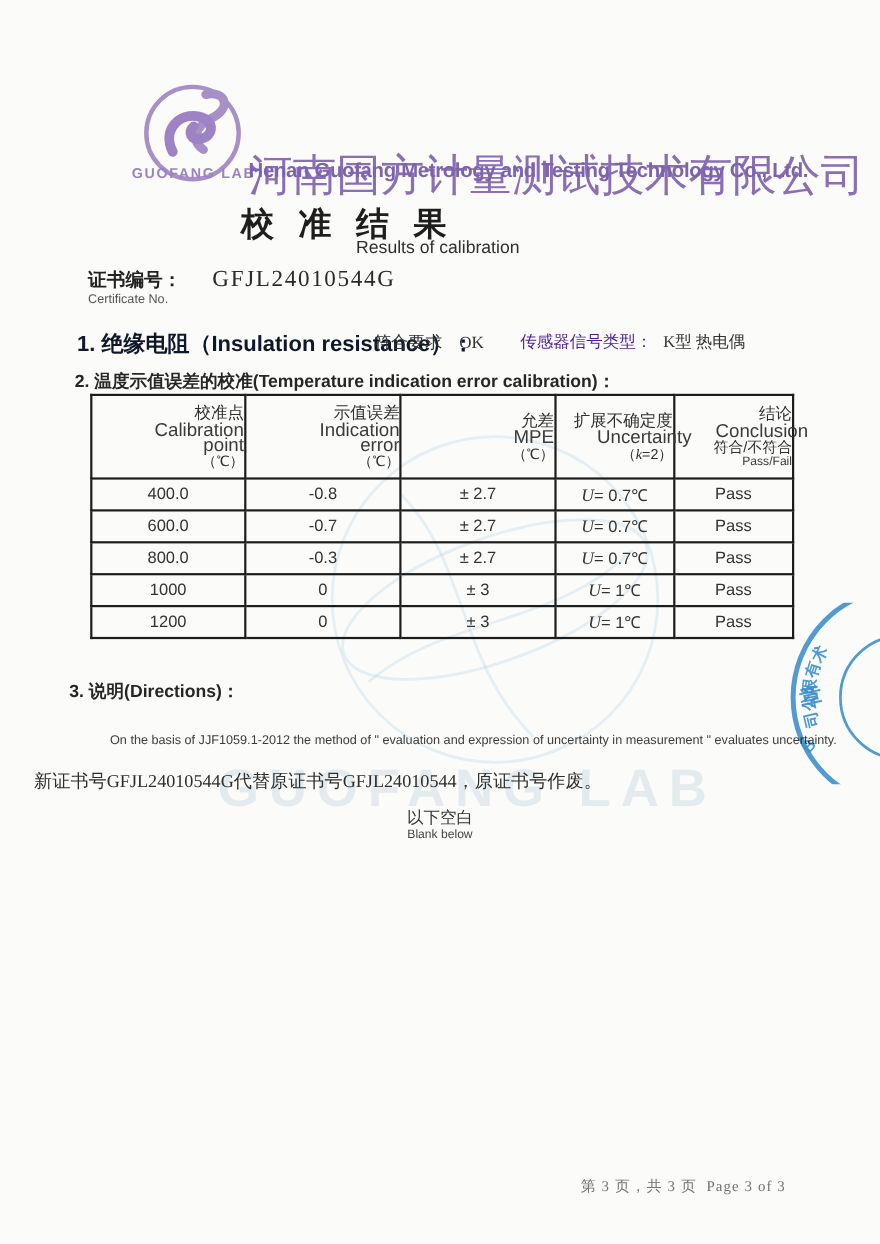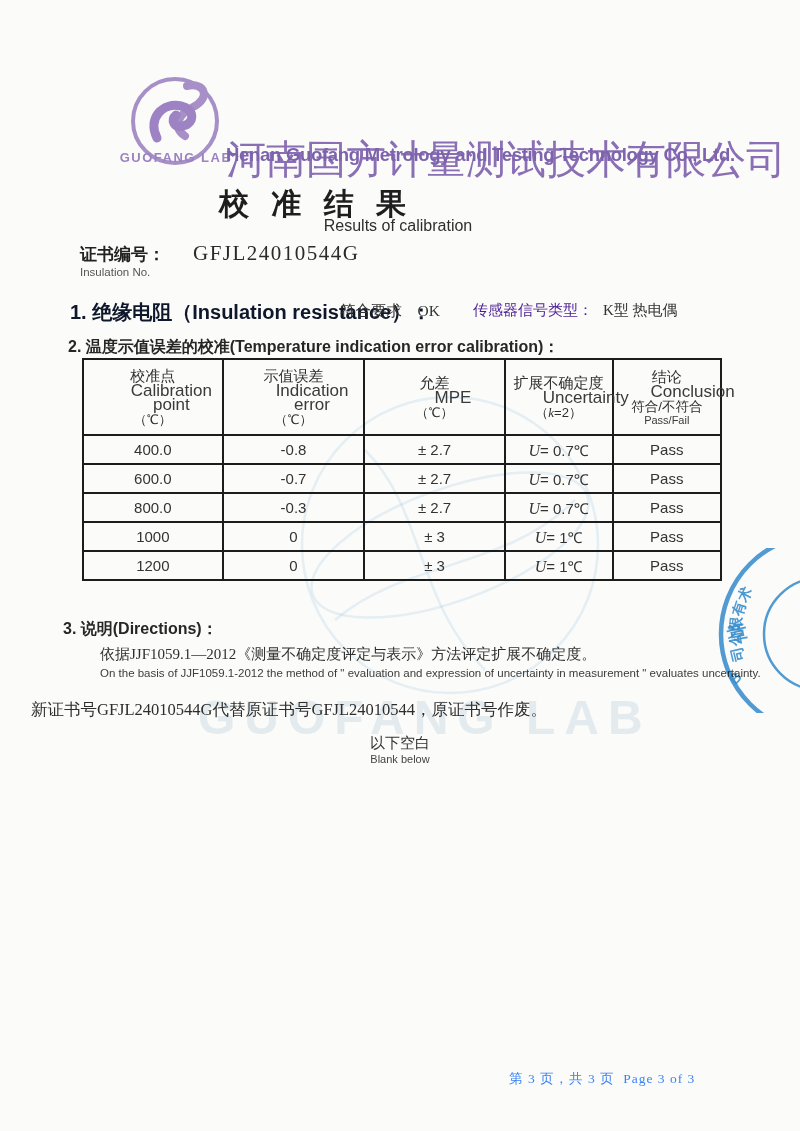--- a/index.html
+++ b/index.html
@@ -55,42 +55,42 @@
 
   
   table.cal {
     position:absolute; left:82px; top:358px; width:640px;
     border-collapse:collapse; table-layout:fixed; background:transparent;
   }
   table.cal th, table.cal td {
     border:2px solid #1c1c1c; text-align:center; vertical-align:middle;
     background:transparent; padding:0;
   }
-  table.cal thead th { height:76px; font-weight:400; }
+  table.cal thead th { height:76px; font-weight:400;text-align:right; }
   table.cal tbody td { height:29px; font-size:15px; color:#333; }
   .h-cn { font-size:15px; color:#2f2f2f; line-height:17px; }
   .h-en { font-size:17px; color:#3a3a3a; line-height:14px;padding-left:37px; }
   .h-unit { font-size:13px; color:#2f2f2f; line-height:16px; }
   .h-cn2 { font-size:13.5px; color:#2f2f2f; line-height:15px; }
   .h-en2 { font-size:11px; color:#3a3a3a; line-height:13px; }
   .ital { font-style:italic; font-family:"Liberation Serif", serif; }
   td.u-cell::first-letter { font-style:italic; font-family:"Liberation Serif", serif; font-size:16px; }
 
   
   .s3-label { left:63px; top:619px; font-size:16px; font-weight:600; color:#262626; }
   .note-cn { left:100px; top:645px; font-family:"Liberation Serif", serif; font-size:15px; color:#2f2f2f; }
   .note-en { left:100px; top:667px; font-size:11.5px; color:#3c3c3c; }
   .repl-note { left:31px; top:699px; font-family:"Liberation Serif", serif; font-size:16.5px; color:#2d2d2d; }
   .blank-cn { left:0; top:734px; width:800px; text-align:center; font-family:"Liberation Serif", serif; font-size:15px; color:#333; }
   .blank-en { left:0; top:753px; width:800px; text-align:center; font-size:11px; color:#444; }
 
   
   .footer {
-    left:509px; top:1070px; font-family:"Liberation Serif", serif;
-    font-size:13.5px; color:#3b82f6; letter-spacing:1px; white-space:pre;
+    left:528px; top:1070px; font-family:"Liberation Serif", serif;
+    font-size:13.5px; color:#737373; letter-spacing:1px; white-space:pre;
   }
 
   
   .wm { z-index:0; pointer-events:none; }
   .wm-text {
     left:198px; top:690px; width:460px;
     font-size:48px; font-weight:700; letter-spacing:9px;
     color:rgba(175,198,214,0.30); white-space:nowrap;
   }
   .content { z-index:1; }
@@ -120,21 +120,21 @@
   </svg>
   <div class="abs content logo-caption">GUOFANG LAB</div>
   <div class="abs content company-cn">河南国方计量测试技术有限公司</div>
   <div class="abs content company-en">Henan Guofang Metrology and Testing Technology Co., Ltd.</div>
 
   <div class="abs content title-cn">校 准 结 果</div>
   <div class="abs content title-en">Results of calibration</div>
 
   <div class="abs content cert-label">证书编号：</div>
   <div class="abs content cert-number">GFJL24010544G</div>
-  <div class="abs content cert-sublabel">Insulation No.</div>
+  <div class="abs content cert-sublabel">Certificate No.</div>
 
   <div class="abs content s1-label">1. 绝缘电阻（Insulation resistance）：</div>
   <div class="abs content s1-result serif">符合要求　OK</div>
   <div class="abs content s1-sensor-label serif">传感器信号类型：</div>
   <div class="abs content s1-sensor-value serif">K型  热电偶</div>
 
   <div class="abs content s2-label">2. 温度示值误差的校准(Temperature indication error calibration)：</div>
 
   <table class="cal content">
     <colgroup>
@@ -207,21 +207,20 @@
         <td>1200</td>
         <td>0</td>
         <td>± 3</td>
         <td class="u-cell">U= 1℃</td>
         <td>Pass</td>
       </tr>
     </tbody>
   </table>
 
   <div class="abs content s3-label">3. 说明(Directions)：</div>
-  <div class="abs content note-cn">依据JJF1059.1—2012《测量不确定度评定与表示》方法评定扩展不确定度。</div>
   <div class="abs content note-en">On the basis of JJF1059.1-2012 the method of " evaluation and expression of uncertainty in measurement " evaluates  uncertainty.</div>
 
   <div class="abs content repl-note">新证书号GFJL24010544G代替原证书号GFJL24010544，原证书号作废。</div>
 
   <div class="abs content blank-cn">以下空白</div>
   <div class="abs content blank-en">Blank below</div>
 
   <svg class="abs stamp-svg" viewBox="0 0 95 165">
     <g fill="none" stroke="#3a90d2" stroke-opacity="0.88">
       <circle cx="115" cy="86" r="99" stroke-width="4.5"></circle>

